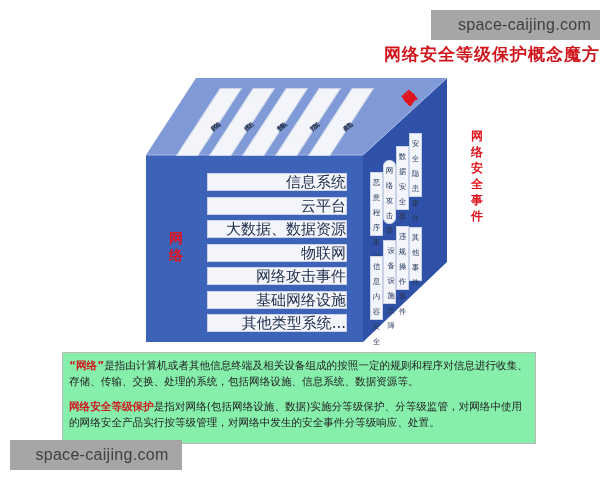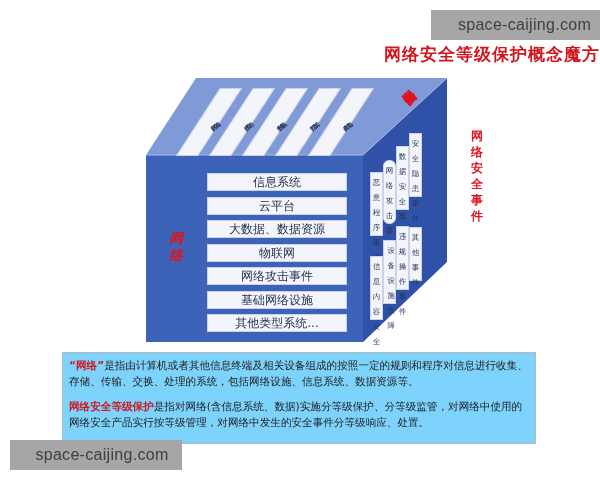--- a/index.html
+++ b/index.html
@@ -22,27 +22,26 @@
     position:absolute; left:0; width:600px; top:43px; text-align:right;
     color:#d0161d; font-weight:bold; font-size:17px; letter-spacing:1px;
   }
 
   svg.cube { position:absolute; left:0; top:0; }
 
   .front-label {
     position:absolute; left:168px; top:230px; width:16px;
     color:#e0141e; font-weight:bold; font-size:14px; line-height:17px;
     text-align:center;
-    font-style:italic;
   }
   .sys-list { position:absolute; left:207px; top:173px; width:140px; }
   .sys-item {
     height:16px; margin-bottom:5.5px; background:#f3f5fb;
     border:1px solid #c9d2e6;
-    color:#1d2b4a; font-size:12px; line-height:16px; text-align:center;
+    color:#1d2b4a; font-size:15px; line-height:16px; text-align:right;
     white-space:nowrap;
   }
 
   
   .prod {
     position:absolute; width:20px; height:66px;
     background:#f3f5fb; border:1px solid #c9d2e6;
     transform:skewX(-33deg);
   }
   .prod span {
@@ -64,21 +63,21 @@
   }
   .evt {
     position:absolute; width:11px;
     background:#f3f5fb; border:1px solid #c9d2e6;
     color:#2a3a5e; font-size:7.5px; line-height:15px; text-align:center;
     padding:2px 0; word-break:break-all;
   }
 
   .desc {
     position:absolute; left:62px; top:352px; width:474px; height:92px;
-    border:1px solid #b8b8b8; background:#7dd3fc;
+    border:1px solid #b8b8b8; background:#86efac;
     font-size:10.6px; color:#222; line-height:15.5px;
     padding:0 6px; box-sizing:border-box;
   }
   .desc p { margin:0; }
   .desc .p1 { margin-top:5px; }
   .desc .p2 { margin-top:10px; }
   .hl { color:#d0161d; font-weight:bold; }
 </style>
 </head>
 <body>
@@ -133,16 +132,16 @@
 <div class="evt" style="left:409px; top:133px; height:58px;">安全隐患事件</div>
 <div class="evt" style="left:370px; top:256px; height:58px;">信息内容安全</div>
 <div class="evt" style="left:383px; top:240px; height:58px;text-align:right;">设备设施故障</div>
 <div class="evt" style="left:396px; top:226px; height:58px;">违规操作事件</div>
 <div class="evt" style="left:409px; top:207px; height:48px;margin-top:20px;">其他事件</div>
 
 <div class="side-label">网络安全事件</div>
 
 <div class="desc">
   <p class="p1"><span class="hl">“网络”</span><span>是指由计算机或者其他信息终端及相关设备组成的按照一定的规则和程序对信息进行收集、存储、传输、交换、处理的系统，包括网络设施、信息系统、数据资源等。</span></p>
-  <p class="p2"><span class="hl">网络安全等级保护</span><span>是指对网络(含信息系统、数据)实施分等级保护、分等级监管，对网络中使用的网络安全产品实行按等级管理，对网络中发生的安全事件分等级响应、处置。</span></p>
+  <p class="p2"><span class="hl">网络安全等级保护</span><span>是指对网络(包括网络设施、数据)实施分等级保护、分等级监管，对网络中使用的网络安全产品实行按等级管理，对网络中发生的安全事件分等级响应、处置。</span></p>
 </div>
 
 <div class="watermark" id="wm-bottom">space-caijing.com</div>
 
 </body></html>

